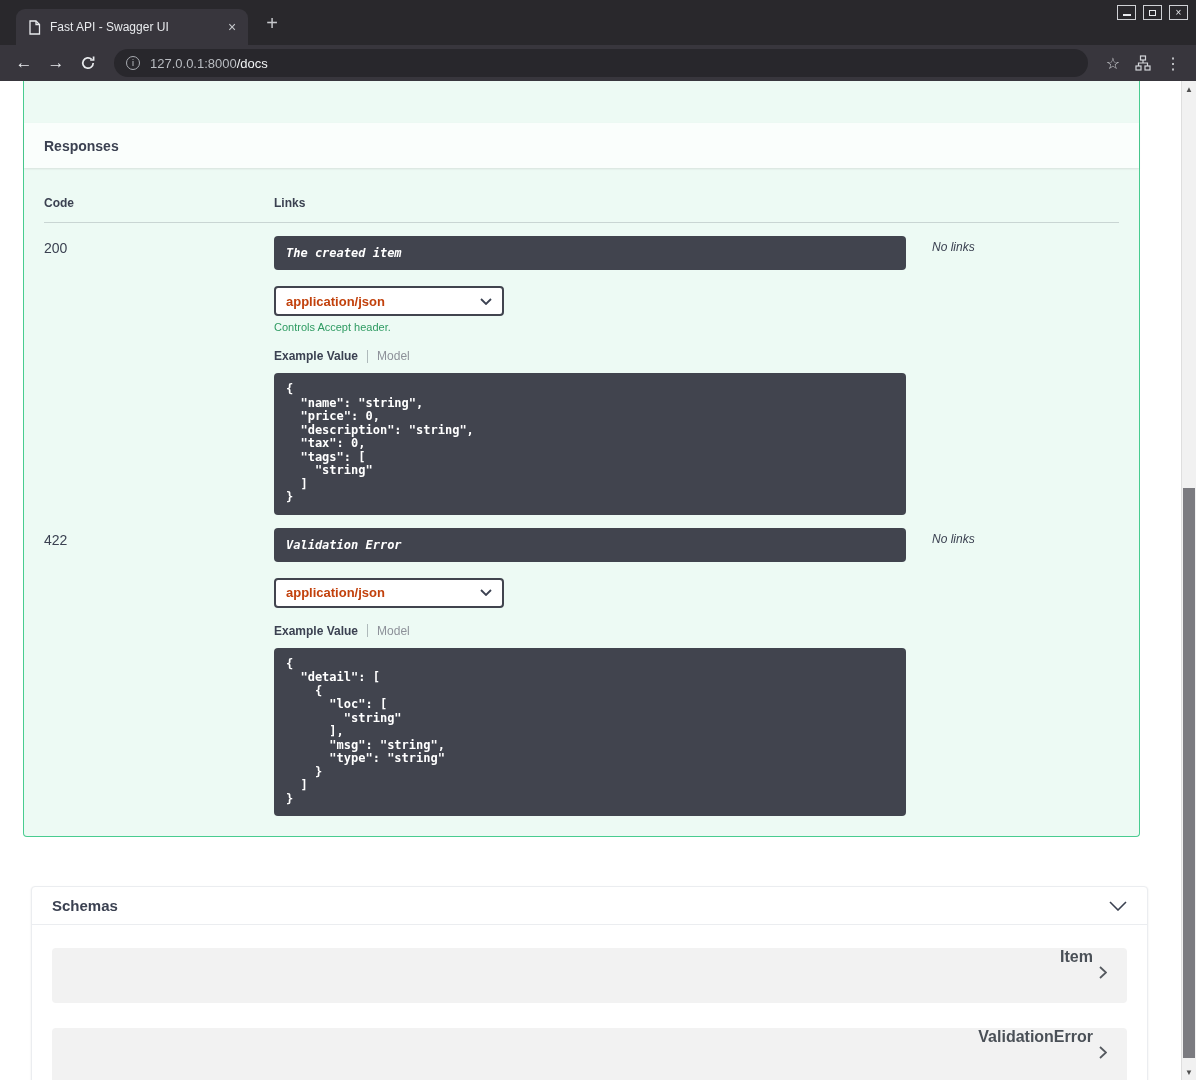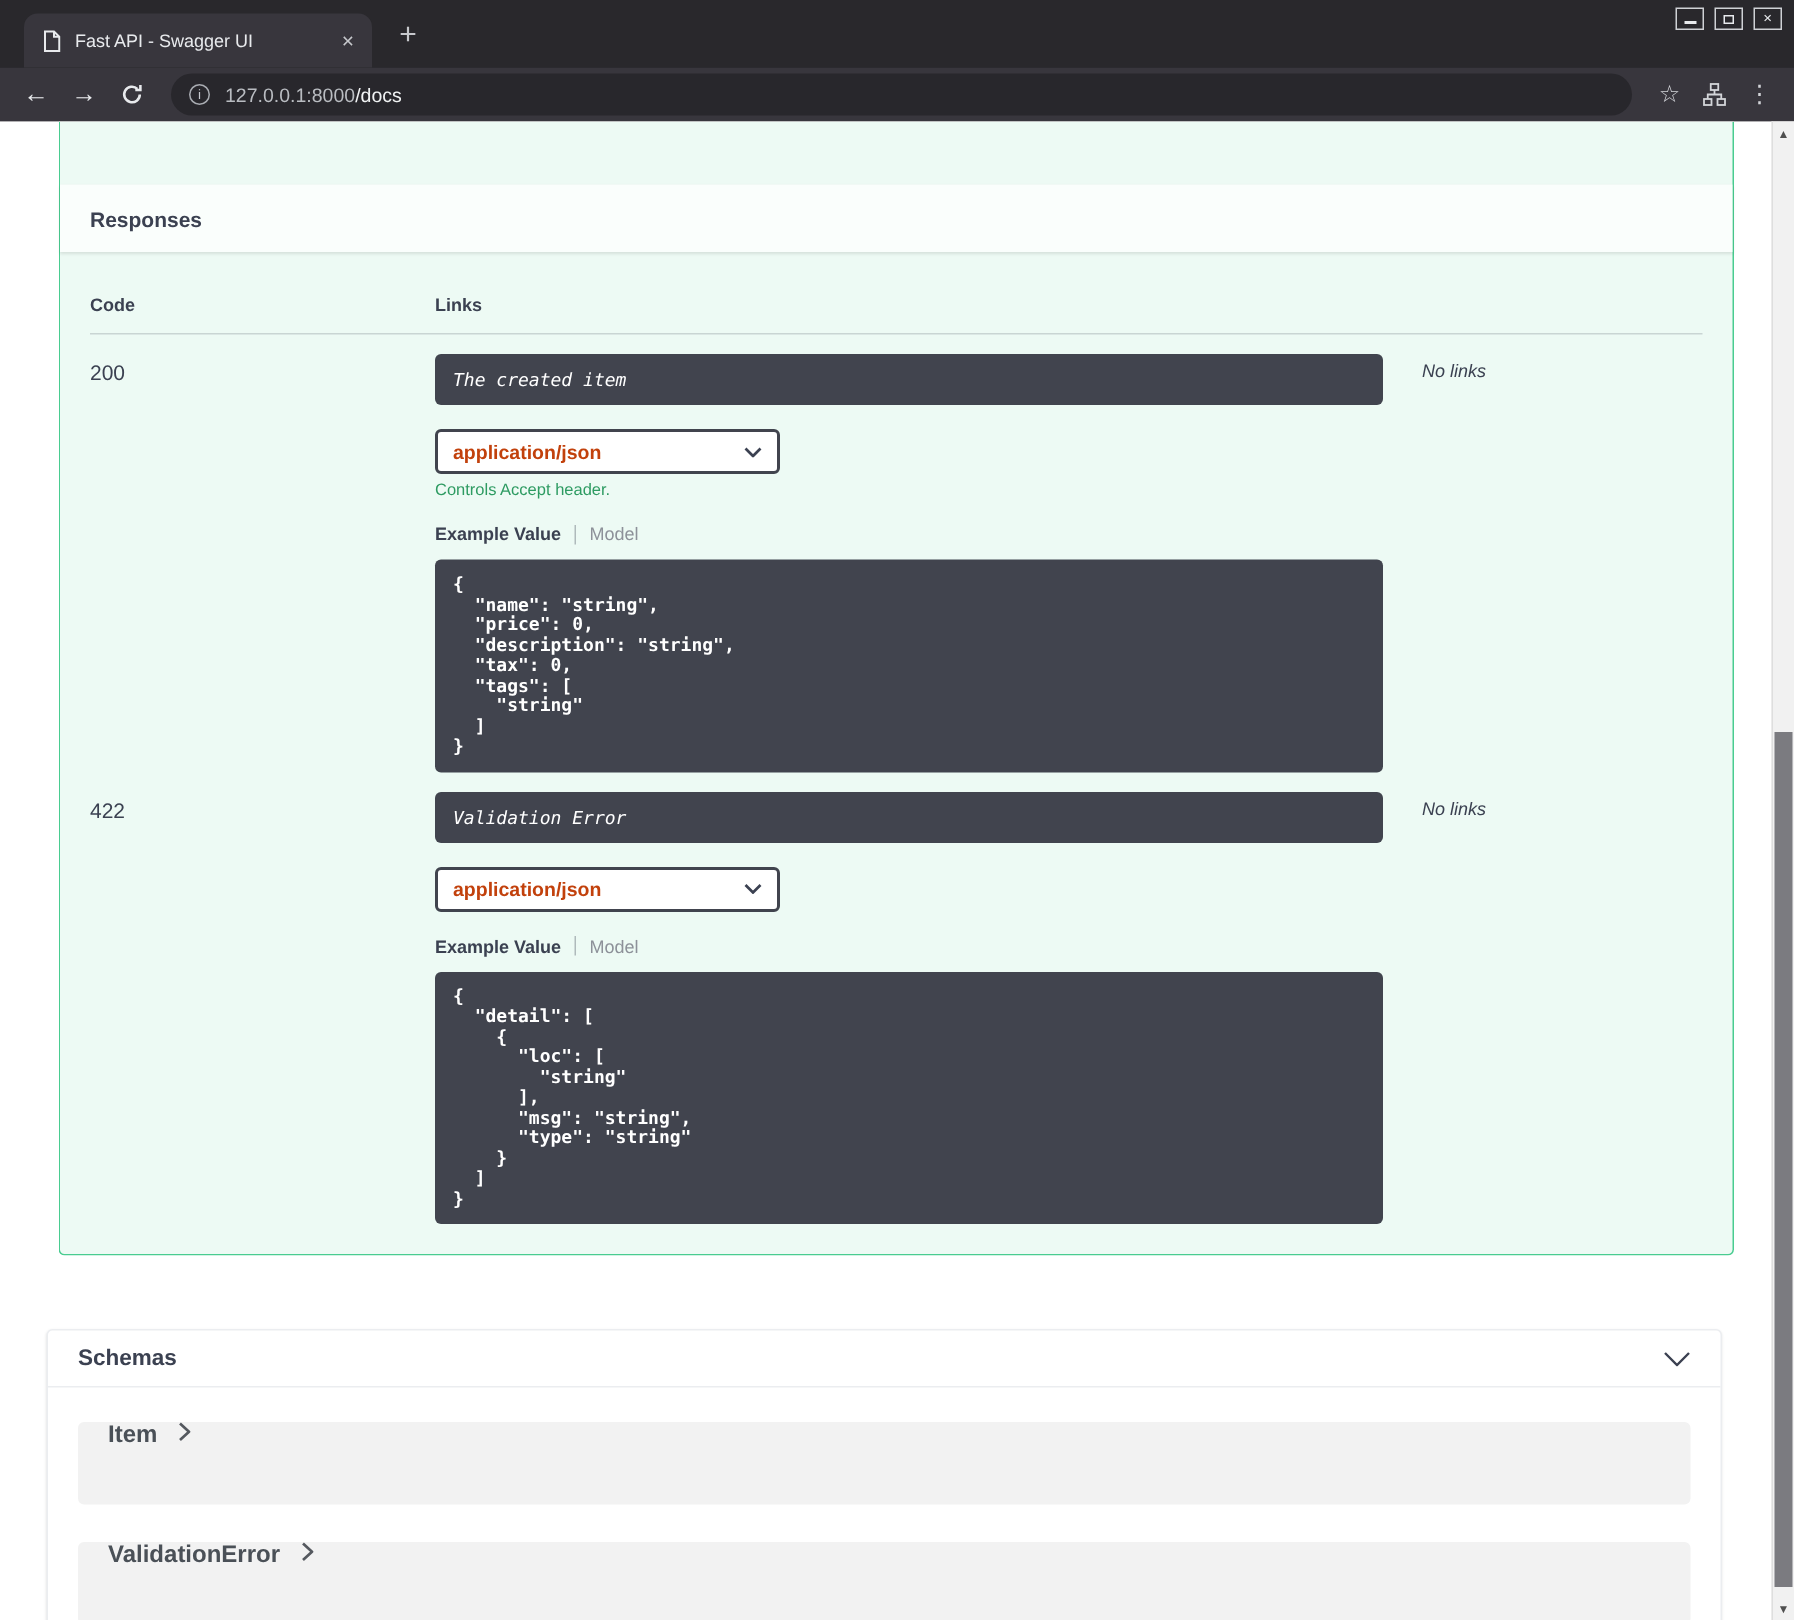--- a/index.html
+++ b/index.html
@@ -49,39 +49,39 @@
 
   
   .scrollbar { position:absolute; top:0; right:0; width:15px; height:999px; background:#f1f1f1; border-left:1px solid #dedede; }
   .sb-arrow { position:absolute; left:0; width:14px; height:16px; display:flex; align-items:center; justify-content:center; color:#4f4f4f; font-size:8px; }
   .sb-up { top:0; }
   .sb-down { bottom:0; }
   .sb-thumb { position:absolute; left:1px; top:407px; width:12px; height:570px; background:#7b7b80; }
 
   
   .opblock {
-    margin-left:39px; width:1117px; background:#edfaf4;
+    margin-left:23px; width:1117px; background:#edfaf4;
     border:1px solid #49cc90; border-top:none; border-radius:0 0 4px 4px;
   }
   .opblock-pad { height:42px; }
   .responses-header {
     height:45px; background:rgba(255,255,255,.7); box-shadow:0 1px 2px rgba(0,0,0,.1);
     display:flex; align-items:center; padding:0 20px;
   }
   .responses-title { font-size:14px; font-weight:700; color:#3b4151; }
   .responses-body { padding:20px; }
   .resp-head, .resp-row { display:grid; grid-template-columns:230px 1fr 187px; }
   .resp-head { font-size:12px; font-weight:700; color:#3b4151; padding:8px 0 12px 0; border-bottom:1px solid rgba(59,65,81,.2); }
   .resp-row { padding-top:13px; }
   .code-cell { font-size:14px; color:#3b4151; padding-top:4px; }
   .links-cell { font-size:12px; font-style:italic; color:#3b4151; padding-top:4px; }
 
   .desc-block {
     width:632px; background:#41444e; border-radius:4px; padding:10px 12px;
-    color:#ffffff; font-family:"DejaVu Sans Mono", monospace; font-size:12px; font-style:italic; font-weight:400;
+    color:#ffffff; font-family:"DejaVu Sans Mono", monospace; font-size:12px; font-style:italic; font-weight:700;
   }
   .media-select {
     margin-top:16px; width:230px; height:30px; border:2px solid #41444e; border-radius:4px; background:#ffffff;
     display:flex; align-items:center; justify-content:space-between; padding:0 10px;
     font-size:13px; font-weight:700; color:#c2410c;
   }
   .accept-note { margin-top:5px; font-size:11px; color:#2e9b62; }
   .tabs-row { margin-top:16px; display:flex; align-items:center; font-size:12px; }
   .tab-example { font-weight:700; color:#3b4151; }
   .tab-sep { width:1px; height:13px; background:rgba(59,65,81,.35); margin:0 9px; }
@@ -97,22 +97,22 @@
     margin:49px 33px 0 31px; background:#ffffff; border:1px solid #ebedf0; border-radius:4px;
     box-shadow:0 1px 2px rgba(0,0,0,.1);
   }
   .schemas-header {
     height:38px; display:flex; align-items:center; justify-content:space-between;
     padding:0 20px; border-bottom:1px solid #ebedf0;
   }
   .schemas-title { font-size:15px; font-weight:700; color:#3b4151; }
   .models { padding:23px 20px 25px 20px; }
   .model-box {
-    background:#f2f2f2; border-radius:4px; height:55px; display:flex; align-items:flex-start;
-    padding:0 20px; margin-bottom:25px;
+    background:#f2f2f2; border-radius:4px; height:55px; display:flex; align-items:flex-end;
+    padding:0 20px; margin-bottom:25px;flex-direction:column;
   }
   .model-title { font-size:16px; font-weight:700; color:#4a5057; margin-right:14px; }
 </style>
 </head>
 <body>
 
 <div class="chrome">
   <div class="tabstrip">
     <div class="tab">
       <span style="display:flex;">

